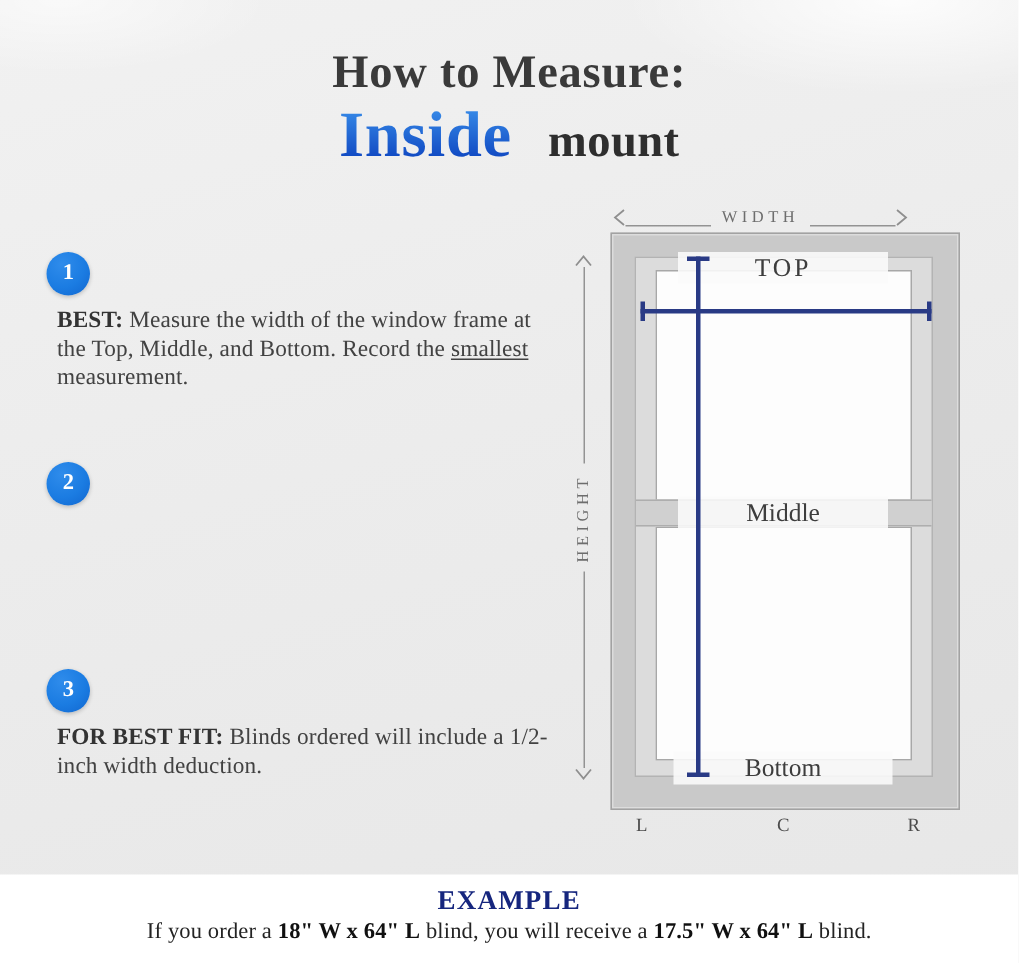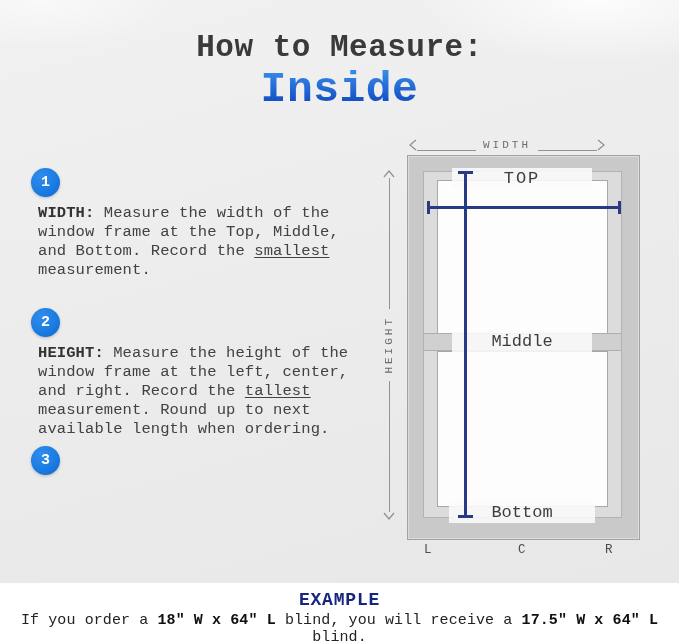--- a/index.html
+++ b/index.html
@@ -9,21 +9,21 @@
     --accent-blue:#1b7ce2;
     --measure-line:#293a85;
     --example-heading:#16267e;
     --frame-fill:#c9c9c9;
     --frame-inner:#dcdcdc;
   }
   *{margin:0;padding:0;box-sizing:content-box;}
   html,body{background:#fff;}
   .canvas{
     position:relative;width:679px;height:642px;overflow:hidden;
-    font-family:Liberation Mono, monospace;
+    font-family:Liberation Serif, serif;
     background:
       radial-gradient(ellipse 260px 90px at 88% 0%, rgba(255,255,255,.85), rgba(255,255,255,0) 70%),
       radial-gradient(ellipse 200px 70px at 6% 0%, rgba(255,255,255,.6), rgba(255,255,255,0) 70%),
       linear-gradient(165deg,#f1f1f1 0%,#ececec 45%,#e7e7e7 100%);
   }
 
   
   .title{position:absolute;top:30px;left:0;width:100%;text-align:center;}
   .title-line1{font-size:31px;font-weight:700;color:var(--text-dark);letter-spacing:.5px;}
   .title-line2{margin-top:0;display:flex;justify-content:center;align-items:baseline;gap:24px;}
@@ -97,34 +97,35 @@
 </style>
 </head>
 <body>
 
 <div class="canvas">
 
   <header class="title">
     <div class="title-line1">How to Measure:</div>
     <div class="title-line2">
       <span class="title-highlight">Inside</span>
+      <span class="title-suffix">mount</span>
     </div>
   </header>
 
   <section>
     <div class="step step-1">
       <div class="step-badge">1</div>
-      <p class="step-text"><span class="seg-bold">WIDTH:</span><span> Measure the width of the window frame at the Top, Middle, and Bottom. Record the </span><span class="seg-underline">smallest</span><span> measurement.</span></p>
+      <p class="step-text"><span class="seg-bold">BEST:</span><span> Measure the width of the window frame at the Top, Middle, and Bottom. Record the </span><span class="seg-underline">smallest</span><span> measurement.</span></p>
     </div>
     <div class="step step-2">
       <div class="step-badge">2</div>
-      <p class="step-text"><span class="seg-bold">HEIGHT:</span><span> Measure the height of the window frame at the left, center, and right. Record the </span><span class="seg-underline">tallest</span><span> measurement. Round up to next available length when ordering.</span></p>
     </div>
     <div class="step step-3">
       <div class="step-badge">3</div>
+      <p class="step-text"><span class="seg-bold">FOR BEST FIT:</span><span> Blinds ordered will include a 1/2-inch width deduction.</span></p>
     </div>
   </section>
 
   <section>
 
     <div class="arrow-h">
       <svg class="chev" width="9" height="12" viewBox="0 0 9 12">
           <path d="M8 1 L2 6 L8 11" stroke="#8f8f8f" stroke-width="1.2" fill="none"></path>
         </svg>
       <span class="hline"></span>

